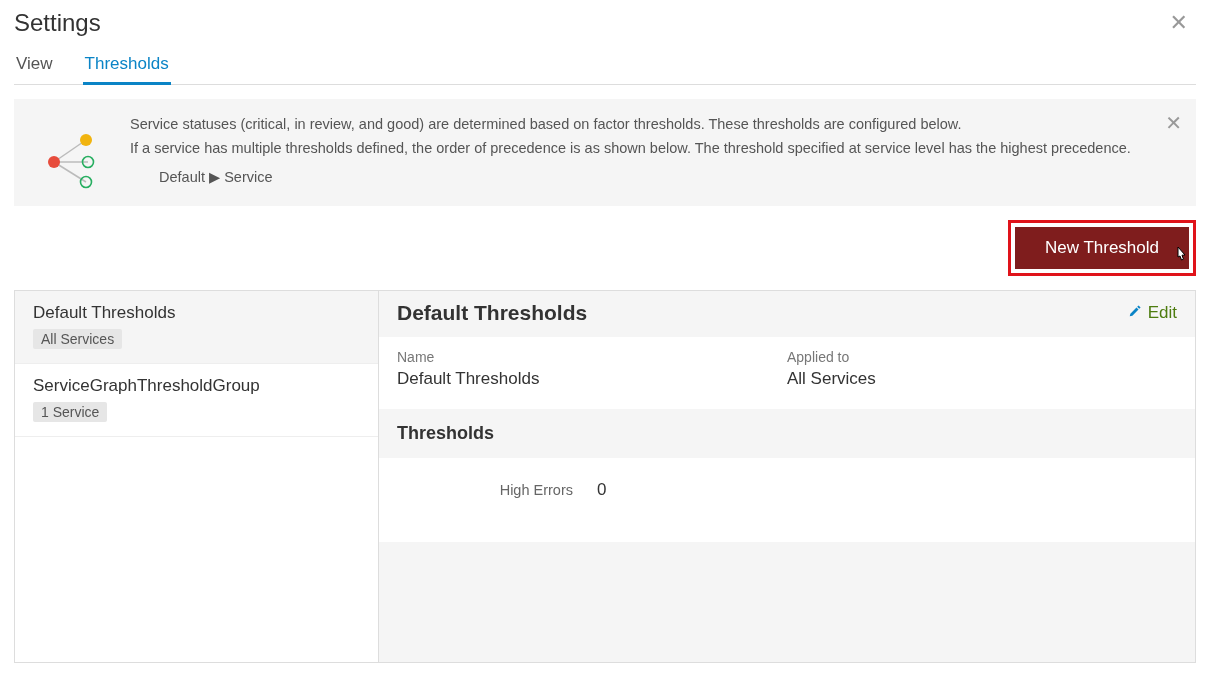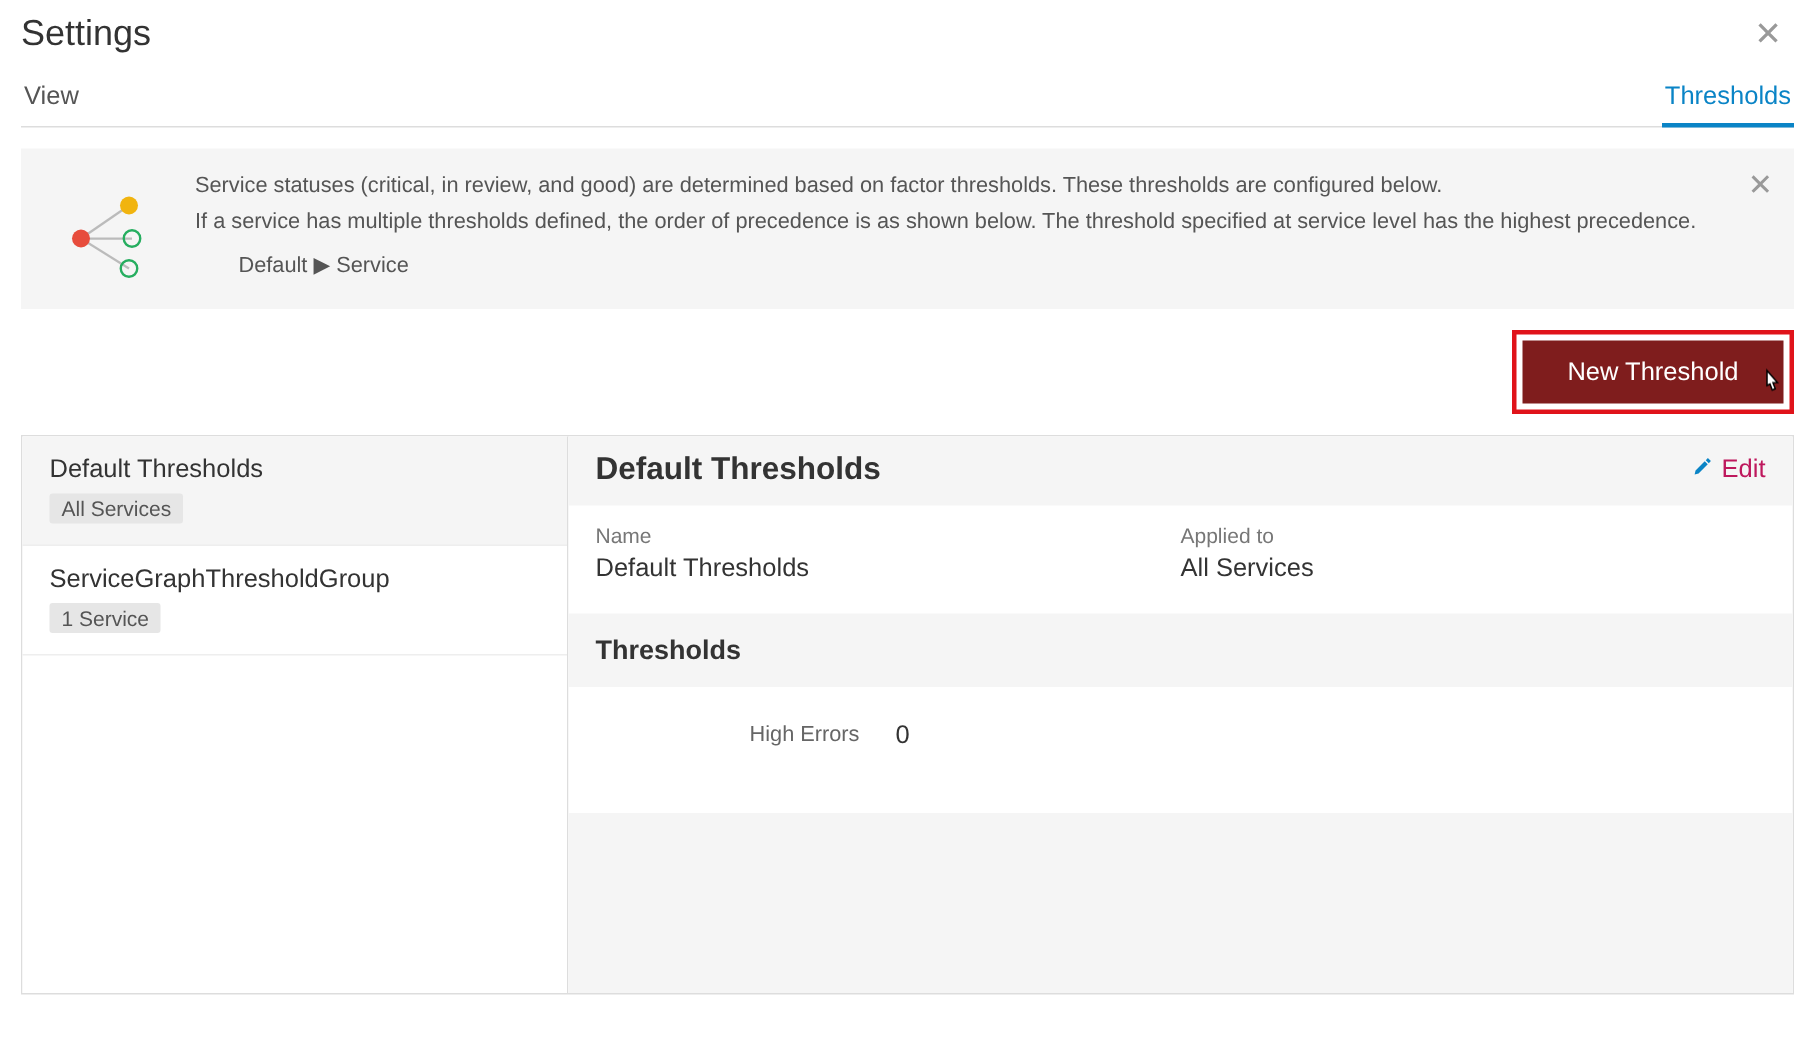--- a/index.html
+++ b/index.html
@@ -27,42 +27,42 @@
     font-size: 22px;
     color: #999;
     cursor: pointer;
     padding: 4px 8px;
     background: none;
     border: none;
     font-family: inherit;
   }
   .tabs {
     display: flex;
+    gap: 28px;
     border-bottom: 1px solid #ddd;
     margin-top: 8px;
     padding-left: 0;
-    justify-content: space-between;
   }
   .tab {
     font-size: 17px;
     padding: 6px 2px 8px 2px;
     color: #555;
     cursor: pointer;
     border-bottom: 3px solid transparent;
     margin-bottom: -1px;
   }
   .tab.active {
     color: #0a84c6;
     border-bottom-color: #0a84c6;
   }
   .info-banner {
     margin-top: 14px;
     background: #f5f5f5;
     display: flex;
-    align-items: center;
+    align-items: flex-end;
     padding: 14px 18px 16px 18px;
     gap: 18px;
     position: relative;
   }
   .info-icon-wrap {
     flex: 0 0 80px;
     display: flex;
     align-items: center;
     justify-content: center;
     padding-top: 6px;
@@ -131,21 +131,21 @@
   }
   .detail-header {
     background: #f5f5f5;
     padding: 10px 18px 12px 18px;
     display: flex;
     align-items: center;
     justify-content: space-between;
   }
   .detail-title { font-size: 21px; color: #333; font-weight: 600; }
   .edit-link {
-    color: #be185d;
+    color: #4d7c0f;
     font-size: 17px;
     display: inline-flex;
     align-items: center;
     gap: 6px;
     cursor: pointer;
   }
   .meta-row {
     display: flex;
     padding: 12px 18px 20px 18px;
     gap: 0;

